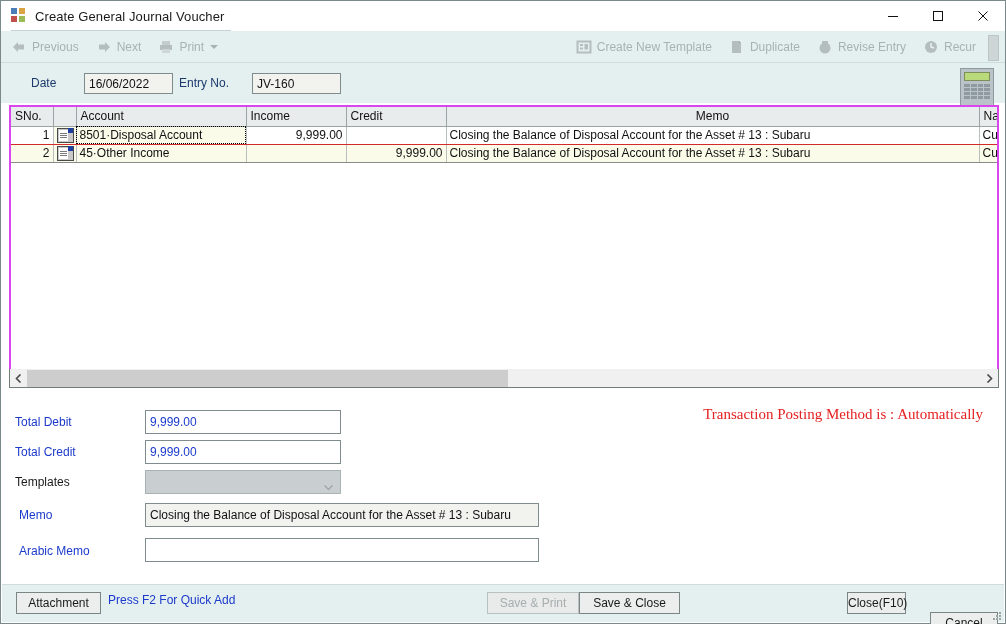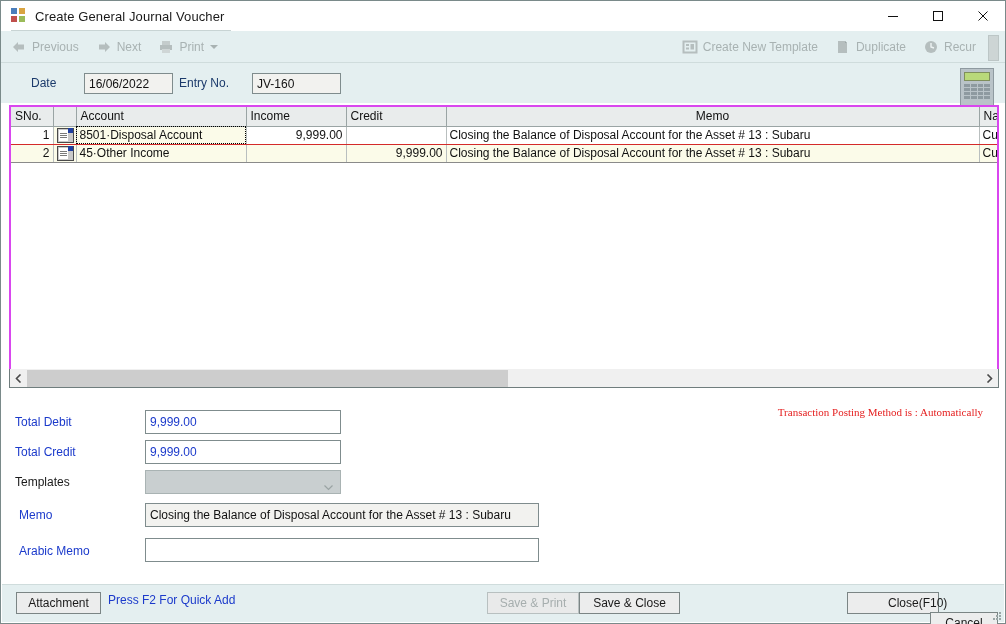--- a/index.html
+++ b/index.html
@@ -142,21 +142,21 @@
   .finput.memo{color:#111;background:#f2f2ef;}
   .fselect{
     position:absolute;box-sizing:border-box;border:1px solid #a9b3b3;background:#c9cfd0;
     height:24px;
   }
   .fselect .chev{
     position:absolute;right:8px;top:9px;width:8px;height:8px;
   }
   .posting{
     position:absolute;right:24px;top:10px;color:#e52020;
-    font-family:"Liberation Serif", serif;font-size:11px;white-space:nowrap;margin-left:10px;
+    font-family:"Liberation Serif", serif;font-size:15px;white-space:nowrap;margin-left:10px;
   }
   
   .bottombar{
     position:absolute;left:1px;right:1px;bottom:1px;height:37px;
     background:#e4eff0;border-top:1px solid #cfdcdc;
   }
   .btn{
     position:absolute;box-sizing:border-box;
     border:1px solid #7b8585;background:#eceded;color:#1a1a1a;
     font-family:"Liberation Sans", sans-serif;font-size:12px;
@@ -246,20 +246,29 @@
         <span class="tb-label">Create New Template</span>
       </div>
       <div class="tb-item">
         <span class="tb-ico">
           <svg width="16" height="16" viewBox="0 0 16 16">
             <path d="M3 2 H10 L12 4 V14 H3 Z" fill="#b5bebe"></path>
             <path d="M10 2 L10 4 L12 4 Z" fill="#9aa5a5"></path>
           </svg>
         </span>
         <span class="tb-label">Duplicate</span>
+      </div>
+      <div class="tb-item">
+        <span class="tb-ico">
+          <svg width="16" height="16" viewBox="0 0 16 16">
+            <circle cx="8" cy="9" r="5.5" fill="#b5bebe"></circle>
+            <rect x="5" y="2" width="6" height="3" fill="#b5bebe"></rect>
+          </svg>
+        </span>
+        <span class="tb-label">Revise Entry</span>
       </div>
       <div class="tb-item">
         <span class="tb-ico">
           <svg width="16" height="16" viewBox="0 0 16 16">
             <circle cx="8" cy="8" r="6" fill="#b5bebe"></circle>
             <path d="M8 4 L8 8 L11 9" stroke="#eef4f4" stroke-width="1.4" fill="none"></path>
           </svg>
         </span>
         <span class="tb-label">Recur</span>
       </div>
@@ -386,21 +395,21 @@
     <input class="finput memo" style="left: 144px; top: 142px; width: 394px; background: rgb(255, 255, 255);" value="">
 
     <div class="posting">Transaction Posting Method is : Automatically</div>
   </div>
 
   <div class="bottombar">
     <div class="btn" style="left:14px;top:7px;width:85px;">Attachment</div>
     <div class="quickadd">Press F2 For Quick Add</div>
     <div class="btn disabled" style="left:485px;top:7px;width:92px;">Save &amp; Print</div>
     <div class="btn" style="left:577px;top:7px;width:101px;">Save &amp; Close</div>
-    <div class="btn" style="left:845px;top:7px;width:92px;padding-left:40px;">Close(F10)</div>
+    <div class="btn" style="left:845px;top:7px;width:59px;">Close(F10)</div>
     <div class="btn" style="left:928px;top:7px;width:68px;margin-top:20px;">Cancel (Esc)</div>
     <div class="resize-grip">
       <i style="right:0;bottom:0;"></i>
         <i style="right:3px;bottom:0;"></i>
         <i style="right:6px;bottom:0;"></i>
       <i style="right:0;bottom:3px;"></i>
         <i style="right:3px;bottom:3px;"></i>
       <i style="right:0;bottom:6px;"></i>
     </div>
   </div>

